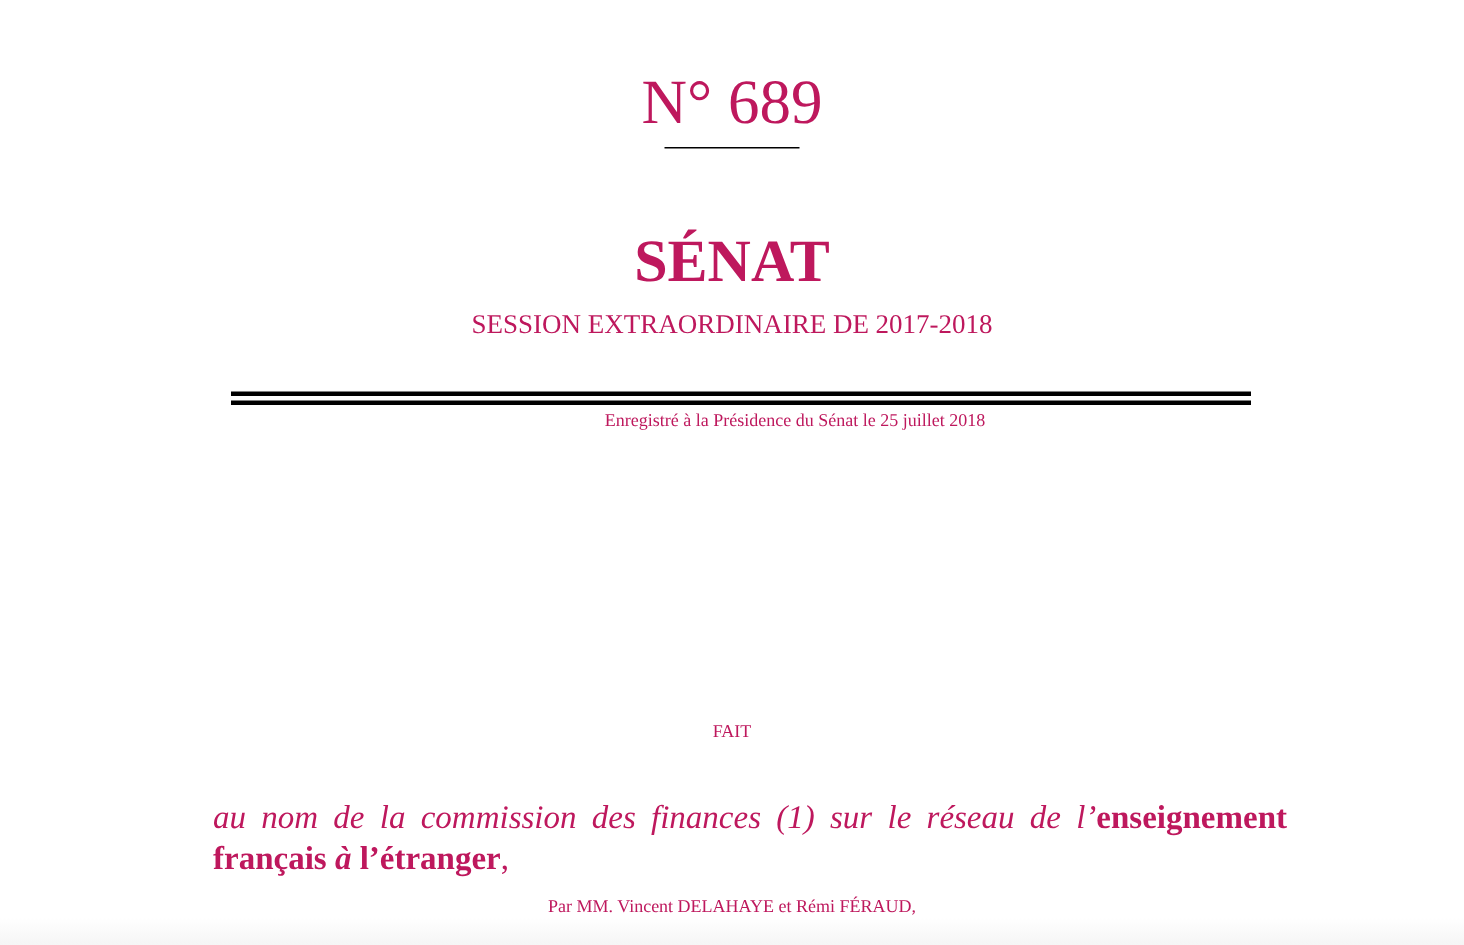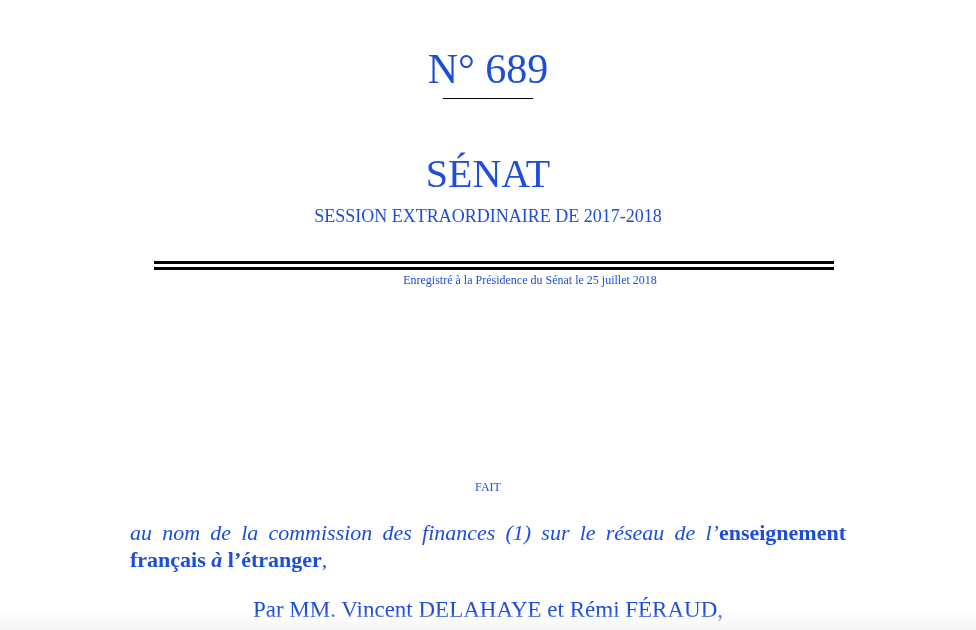--- a/index.html
+++ b/index.html
@@ -1,21 +1,21 @@
 <!DOCTYPE html>
 <html><head>
 <meta charset="utf-8">
 <style>
   html, body { margin: 0; padding: 0; background: #ffffff; }
   .page {
     position: relative;
     width: 976px;
     height: 630px;
     background: #ffffff;
-    color: #1d4ed8;
+    color: #be185d;
     font-family: "Liberation Serif", "DejaVu Serif", serif;
     overflow: hidden;
   }
   .centered { position: absolute; left: 0; width: 100%; text-align: center; margin: 0; }
 
   .doc-number {
     top: 48px;
     font-size: 42px;
     line-height: 1;
     font-weight: normal;
@@ -25,21 +25,21 @@
     top: 98px;
     left: 443px;
     width: 90px;
     height: 0;
     border-bottom: 1.5px solid #000000;
   }
   .senat-title {
     top: 154px;
     font-size: 40px;
     line-height: 1;
-    font-weight: normal;
+    font-weight: bold;
   }
   .session-subtitle {
     top: 207px;
     font-size: 18px;
     line-height: 1;
     font-weight: normal;
   }
   .double-rule {
     position: absolute;
     top: 261px;
@@ -65,31 +65,31 @@
   .fait-label {
     top: 481px;
     font-size: 12px;
     line-height: 1;
   }
   .commission-paragraph {
     position: absolute;
     top: 519px;
     left: 130px;
     width: 716px;
-    margin: 0;
+    margin: 12px;
     font-size: 22px;
     line-height: 27px;
     text-align: justify;
   }
   .it { font-style: italic; }
   .b { font-weight: bold; }
   .bi { font-weight: bold; font-style: italic; }
   .authors-line {
     top: 598px;
-    font-size: 23px;
+    font-size: 12px;
     line-height: 1;
     font-family: Liberation Serif, serif;
   }
   .page-bottom-edge {
     position: absolute;
     left: 0;
     right: 0;
     bottom: 0;
     height: 18px;
     background: linear-gradient(to bottom, rgba(245,245,245,0), #f5f5f5);

